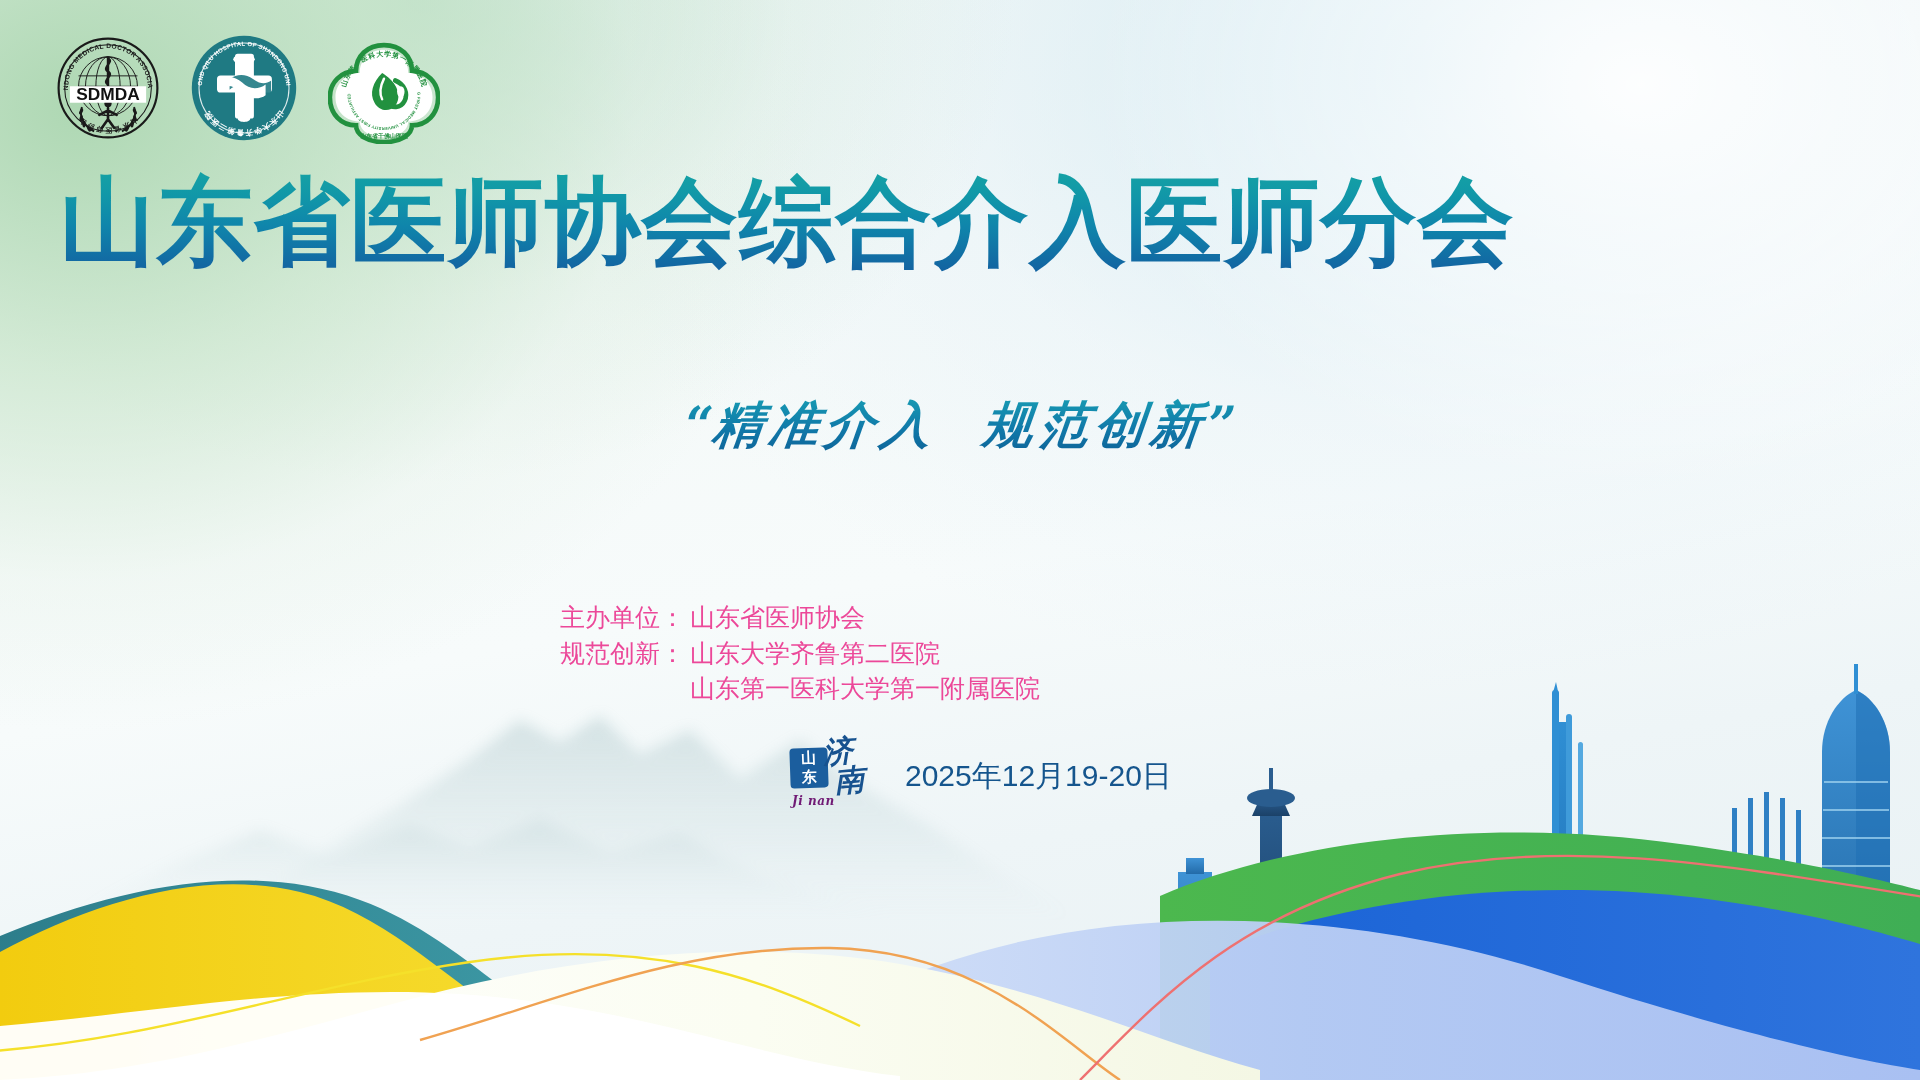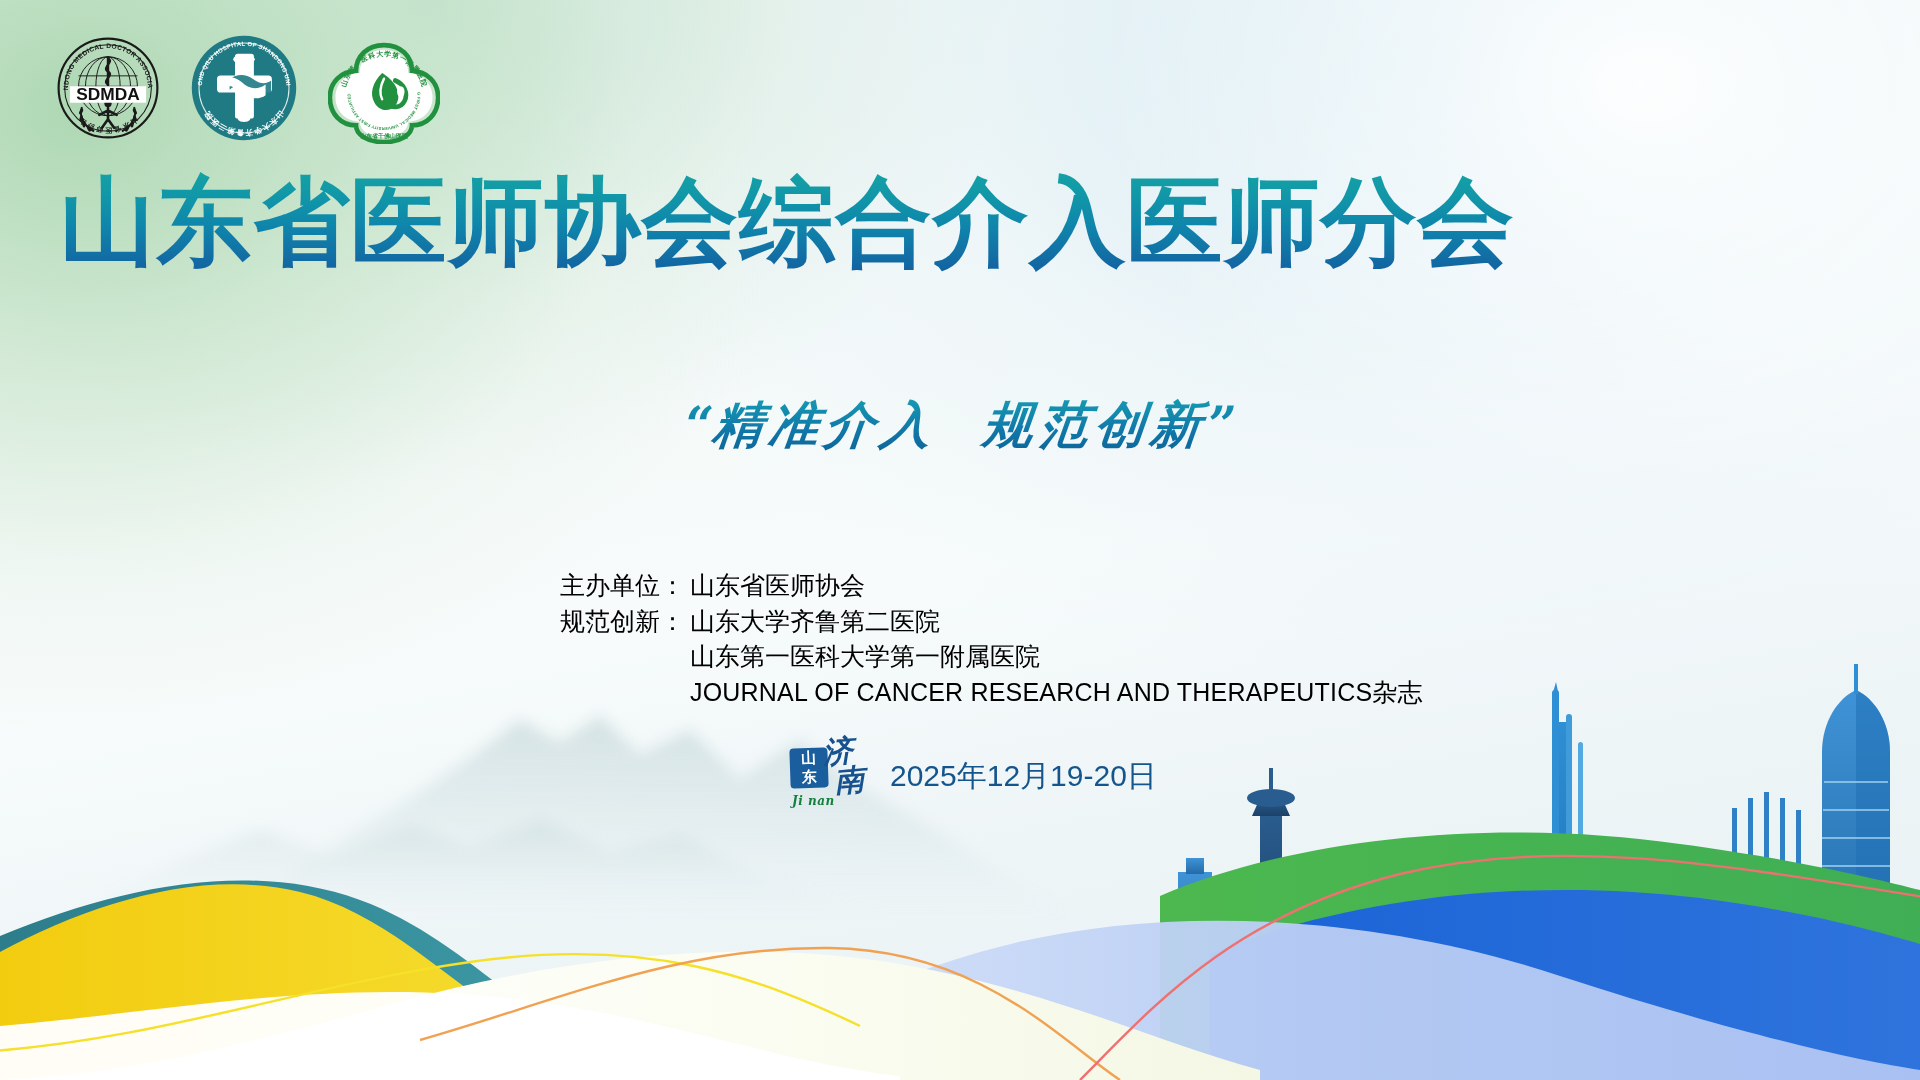--- a/index.html
+++ b/index.html
@@ -92,22 +92,22 @@
     background-image:linear-gradient(180deg,#18a0b4 0%,#1079a9 55%,#0d5f95 100%);
     -webkit-background-clip:text; background-clip:text;
     color:transparent; -webkit-text-fill-color:transparent;
     transform:skewX(-6deg);
   }
   .slogan .q { font-style:normal; letter-spacing:0; }
   .slogan .gap { display:inline-block; width:46px; }
 
   
   .org {
-    position:absolute; left:560px; top:568px;
-    color:#000000;
+    position:absolute; left:560px; top:600px;
+    color:#ec4899;
     font-size:25px;
     line-height:1.42;
     white-space:nowrap;
   }
   .org .row { display:flex; }
   .org .lbl { width:130px; flex:none; }
   .org .val { }
   .org .indent { padding-left:130px; }
   .org .eng {
     padding-left:130px;
@@ -131,36 +131,37 @@
     font-weight:700; font-size:15px; line-height:19px;
     text-align:center;
     padding-top:1px;
     transform:rotate(-2deg);
   }
   .seal-box span { display:block; }
   .seal-romaji {
     position:absolute; left:2px; top:56px;
     font-family:"DejaVu Serif","Liberation Serif",serif;
     font-style:italic; font-weight:700;
-    font-size:12px; color:#15803d; letter-spacing:.5px;
+    font-size:12px; color:#701a75; letter-spacing:.5px;
   }
   .seal-cn {
     position:absolute; left:34px; top:-2px;
     font-family:"DejaVu Serif","Liberation Serif",serif;
     font-style:italic; font-weight:700;
     font-size:30px; line-height:30px;
     color:#17528f;
     transform:rotate(-5deg);
   }
   .seal-cn b { display:block; }
   .seal-cn b:last-child { margin-left:9px; }
   .date-text {
     font-size:30px; color:#15558d; letter-spacing:0;
     font-weight:400;
     white-space:nowrap;
+    margin-left:15px;
   }
 </style>
 </head>
 <body>
 
 <div id="stage">
 
   <div class="bg-base"></div>
   <div class="bg-streaks"></div>
   <div class="bg-haze-right"></div>
@@ -467,21 +468,20 @@
   <div class="org">
     <div class="row">
       <span class="lbl">主办单位：</span>
       <span class="val">山东省医师协会</span>
     </div>
     <div class="row">
       <span class="lbl">规范创新：</span>
       <span class="val">山东大学齐鲁第二医院</span>
     </div>
     <div class="indent">山东第一医科大学第一附属医院</div>
-    <div class="eng">JOURNAL OF CANCER RESEARCH AND THERAPEUTICS杂志</div>
   </div>
 
   <div class="daterow">
     <div class="jinan-seal">
       <div class="seal-box">
         <span>山</span>
         <span>东</span>
       </div>
       <div class="seal-romaji">Ji nan</div>
       <div class="seal-cn">

